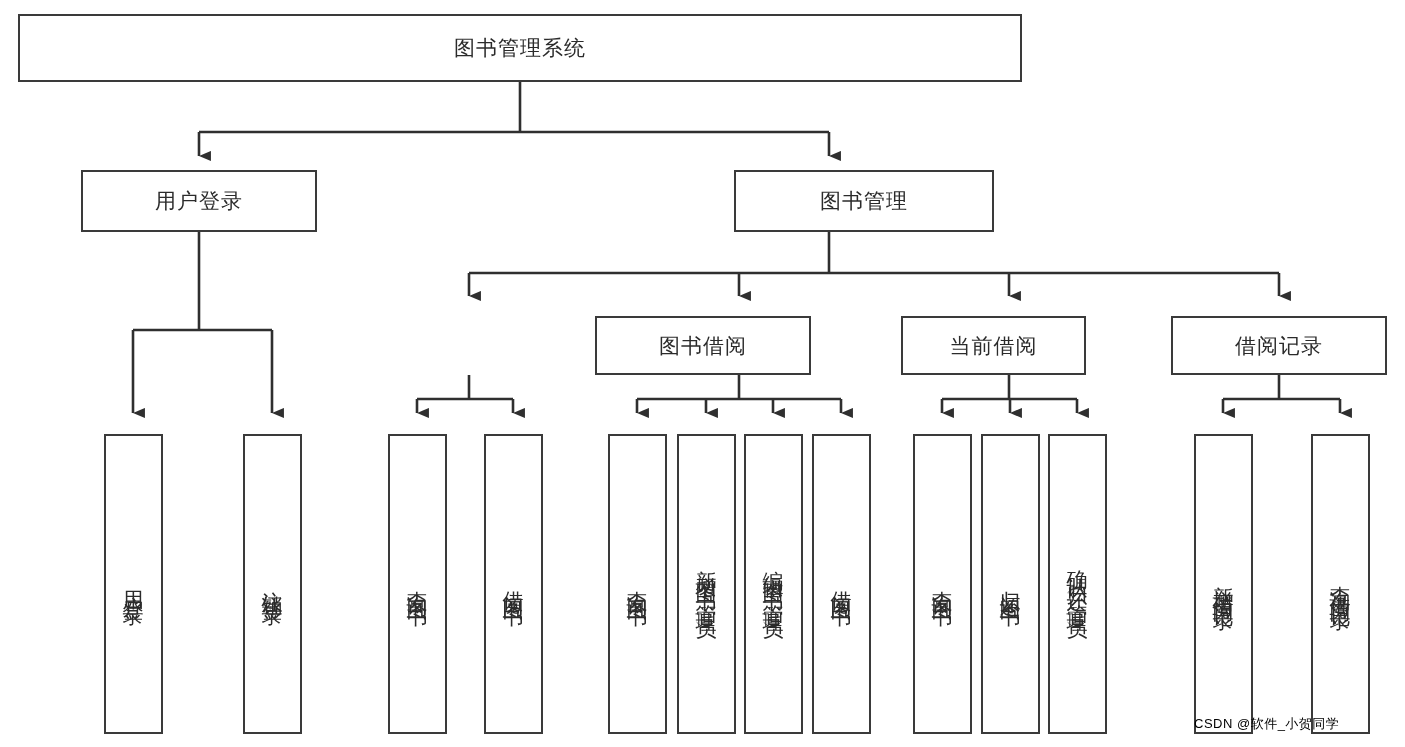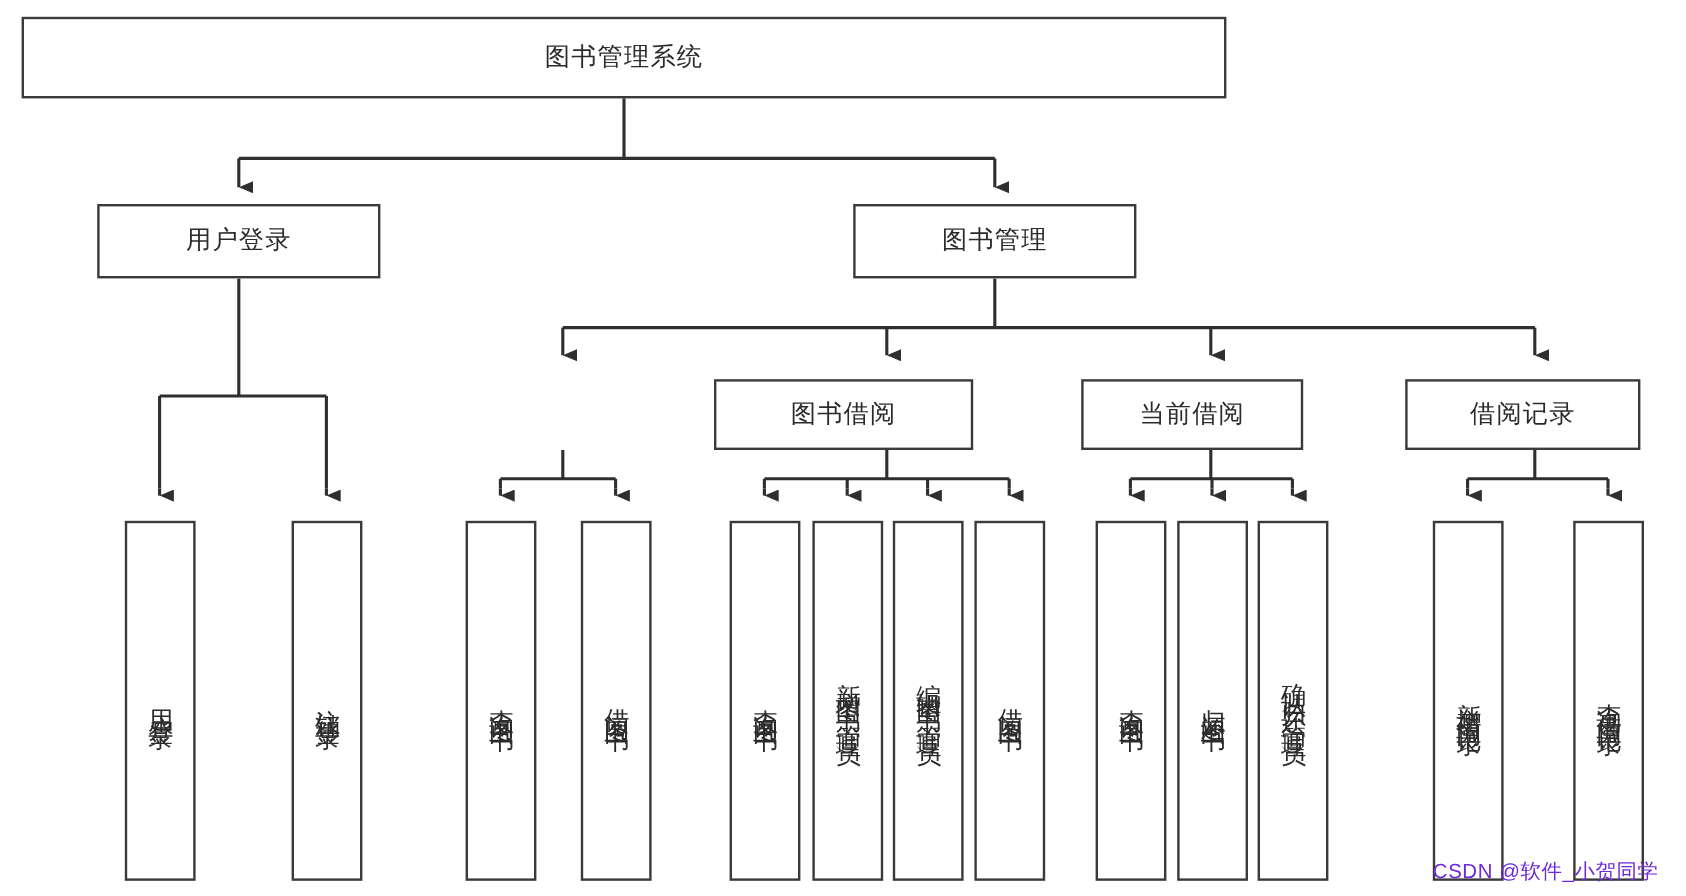--- a/index.html
+++ b/index.html
@@ -52,22 +52,22 @@
     letter-spacing: 5px;
     line-height: 1;
     white-space: nowrap;
     text-align: center;
   }
   .node.v.tall .label {
     letter-spacing: 7px;
   }
   .watermark {
     position: absolute;
-    color: #6d28d9;
-    font-size: 17px;
+    color: #000000;
+    font-size: 13px;
     white-space: nowrap;
     letter-spacing: 0.5px;
     pointer-events: none;
   }
 </style>
 </head>
 <body>
 
 <div id="canvas">
 
@@ -145,31 +145,31 @@
     </g>
   </svg>
 
   <div class="node h" style="left:18px; top:14px; width:1004px; height:68px;">
     <span class="label">图书管理系统</span>
   </div>
 
   <div class="node h" style="left:81px; top:170px; width:236px; height:62px;">
     <span class="label">用户登录</span>
   </div>
-  <div class="node h" style="left:711px; top:170px; width:236px; height:62px;">
+  <div class="node h" style="left:734px; top:170px; width:260px; height:62px;">
     <span class="label">图书管理</span>
   </div>
 
   <div class="node h" style="left:595px; top:316px; width:216px; height:59px;">
     <span class="label">图书借阅</span>
   </div>
   <div class="node h" style="left:901px; top:316px; width:185px; height:59px;">
     <span class="label">当前借阅</span>
   </div>
-  <div class="node h" style="left:1171px; top:316px; width:196px; height:59px;justify-content:center;">
+  <div class="node h" style="left:1171px; top:316px; width:216px; height:59px;justify-content:center;">
     <span class="label">借阅记录</span>
   </div>
 
   <div class="node v" style="left:104px; top:434px; width:59px; height:300px;">
     <span class="label">用户登录</span>
   </div>
   <div class="node v" style="left:243px; top:434px; width:59px; height:300px;">
     <span class="label">注销登录</span>
   </div>
 

